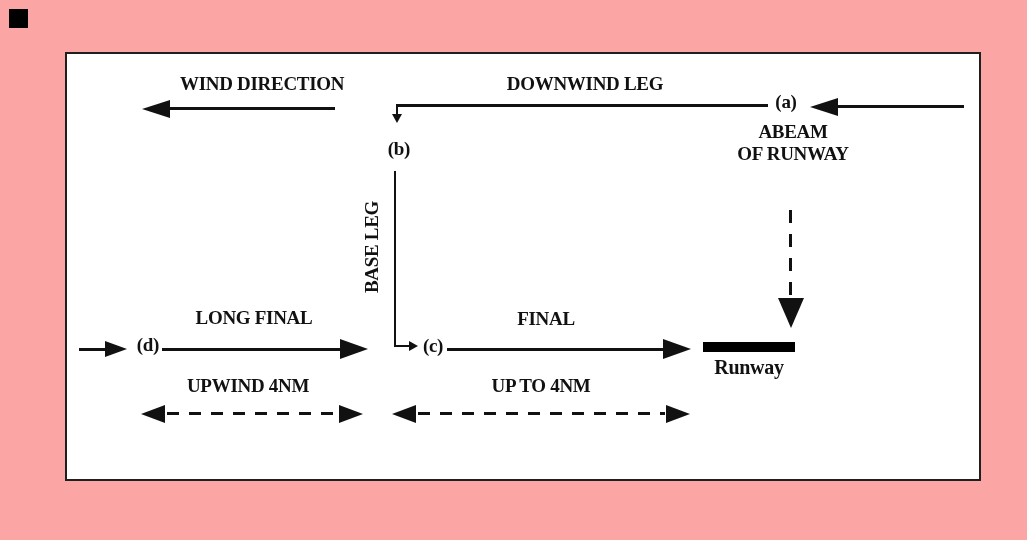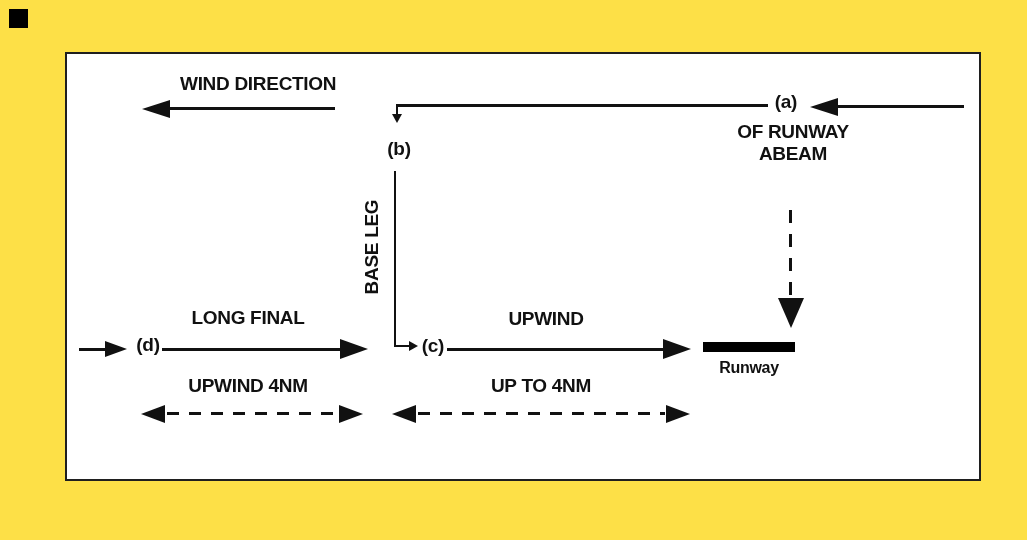--- a/index.html
+++ b/index.html
@@ -1,18 +1,18 @@
 <!DOCTYPE html>
 <html><head>
 <meta charset="utf-8">
 <style>
   html,body{margin:0;padding:0;background:#ffffff;}
   .stage{
-    position:relative;width:1027px;height:540px;background:#fde047;
-    font-family:Liberation Sans, sans-serif;overflow:hidden;
+    position:relative;width:1027px;height:540px;background:#fca5a5;
+    font-family:Liberation Serif, serif;overflow:hidden;
   }
   .bullet{position:absolute;left:9px;top:9px;width:19px;height:19px;background:#000;}
   .frame{
     position:absolute;left:65px;top:52px;width:916px;height:429px;
     box-sizing:border-box;border:2px solid #1f1f1f;background:#fff;
   }
   .t{
     position:absolute;font-weight:bold;color:#111;font-size:19px;
     letter-spacing:-0.3px;white-space:nowrap;text-align:center;line-height:21px;
   }
@@ -39,55 +39,56 @@
 <div class="stage">
 
   <div class="bullet"></div>
 
   <div class="frame"></div>
 
   <div class="t" style="left:180px;top:73px;width:156px;">WIND DIRECTION</div>
   <div class="tri tri-left" style="left:142px;top:100px;"></div>
   <div class="hline" style="left:168px;top:107px;width:167px;height:3px;"></div>
 
+  <div class="t" style="left:500px;top:73px;width:170px;">DOWNWIND LEG</div>
   <div class="hline" style="left:396px;top:104px;width:372px;height:3px;"></div>
   <div class="vline" style="left:396px;top:104px;width:2px;height:11px;"></div>
   <div class="tri tri-down-xs" style="left:392px;top:114px;"></div>
 
   <div class="t" style="left:758px;top:91px;width:56px;">(a)</div>
   <div class="tri tri-left" style="left:810px;top:98px;"></div>
   <div class="hline" style="left:836px;top:105px;width:128px;height:3px;"></div>
 
   <div class="t" style="left:713px;top:121px;width:160px;line-height:22px;">
+    <div>ABEAM</div>
     <div>OF RUNWAY</div>
-    <div>ABEAM</div>
   </div>
   <div class="dashv" style="left:789px;top:210px;height:88px;"></div>
   <div class="tri tri-down" style="left:778px;top:298px;"></div>
 
   <div class="t" style="left:371px;top:138px;width:56px;">(b)</div>
   <div class="vline" style="left:394px;top:171px;width:2px;height:176px;"></div>
   <div class="rot" style="left:306px;top:236px;width:130px;height:22px;">
     <span class="t" style="position:static;">BASE LEG</span>
   </div>
   <div class="hline" style="left:396px;top:345px;width:15px;height:2px;"></div>
   <div class="tri tri-right-xs" style="left:409px;top:341px;"></div>
 
   <div class="t" style="left:405px;top:335px;width:56px;">(c)</div>
-  <div class="t" style="left:496px;top:308px;width:100px;">UPWIND</div>
+  <div class="t" style="left:496px;top:308px;width:100px;">FINAL</div>
   <div class="hline" style="left:447px;top:348px;width:218px;height:3px;"></div>
   <div class="tri tri-right" style="left:663px;top:339px;"></div>
 
   <div class="bar" style="left:703px;top:342px;width:92px;height:10px;background:#000;"></div>
-  <div class="t" style="left:697px;top:357px;width:104px;font-size:16px;">Runway</div>
+  <div class="t" style="left:697px;top:357px;width:104px;font-size:20px;">Runway</div>
 
   <div class="hline" style="left:79px;top:348px;width:28px;height:3px;"></div>
   <div class="tri tri-right-md" style="left:105px;top:341px;"></div>
   <div class="t" style="left:120px;top:334px;width:56px;">(d)</div>
-  <div class="t" style="left:173px;top:307px;width:150px;">LONG FINAL</div>
+  <div class="t" style="left:179px;top:307px;width:150px;">LONG FINAL</div>
   <div class="hline" style="left:162px;top:348px;width:180px;height:3px;"></div>
   <div class="tri tri-right" style="left:340px;top:339px;"></div>
 
   <div class="t" style="left:173px;top:375px;width:150px;">UPWIND 4NM</div>
   <div class="tri tri-left-sm" style="left:141px;top:405px;"></div>
   <div class="dashh" style="left:167px;top:412px;width:172px;"></div>
   <div class="tri tri-right-sm" style="left:339px;top:405px;"></div>
 
   <div class="t" style="left:466px;top:375px;width:150px;">UP TO 4NM</div>
   <div class="tri tri-left-sm" style="left:392px;top:405px;"></div>

